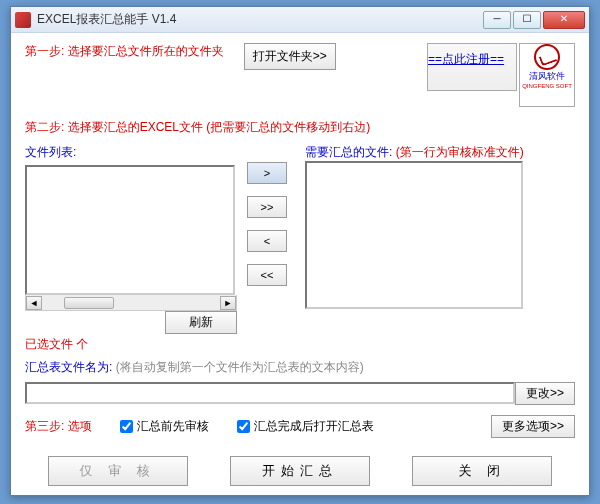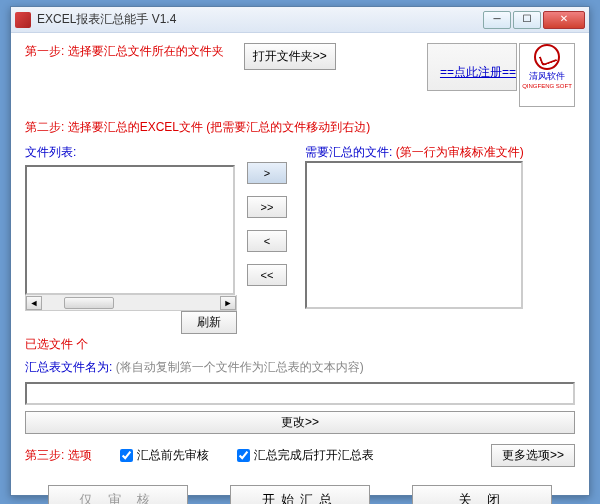--- a/index.html
+++ b/index.html
@@ -10,45 +10,45 @@
 .titlebar-title { flex: 1; color: #333; }
 .win-btns { display: flex; gap: 2px; }
 .win-btn { width: 28px; height: 18px; border: 1px solid #8aa; background: linear-gradient(#f5faff, #d8e8f5); text-align: center; font-size: 10px; line-height: 14px; cursor: pointer; border-radius: 2px; }
 .win-btn.close { background: linear-gradient(#f08080, #d04030); color: #fff; border-color: #a33; width: 42px; }
 .content { padding: 10px 14px; }
 .row1 { display: flex; align-items: flex-start; }
 .step-red { color: #d00; }
 .step-blue { color: #00c; }
 .btn { background: linear-gradient(#fdfdfd, #e8e8e8); border: 1px solid #999; padding: 2px 10px; cursor: pointer; font-size: 12px; font-family: inherit; }
 .open-btn { margin-left: 20px; padding: 4px 8px; }
-.reg-box { margin-left: auto; width: 90px; height: 48px; border: 1px solid #aaa; background: linear-gradient(#f8f8f8,#eee); text-align: right; padding-top: 20px; }
+.reg-box { margin-left: auto; width: 90px; height: 48px; border: 1px solid #aaa; background: linear-gradient(#f8f8f8,#eee); text-align: left; padding-top: 7px; }
 .reg-link { color: #00c; text-decoration: underline; cursor: pointer; }
 .logo-box { width: 56px; height: 64px; border: 1px solid #aaa; margin-left: 2px; background: #fff; text-align: center; padding-top: 0; }
 .logo-circle { width: 26px; height: 26px; border-radius: 50%; border: 2px solid #b00; margin: 0 auto; position: relative; }
 .logo-circle::after { content: ''; position: absolute; left: 4px; top: 8px; width: 14px; height: 8px; border: 2px solid #b00; border-top: none; border-right: none; transform: rotate(-20deg); border-radius: 0 0 0 4px; }
 .logo-txt { font-size: 9px; color: #00c; }
 .logo-txt2 { font-size: 6px; color: #d00; }
 .lists-area { display: flex; margin-top: 8px; }
 .list-col { flex: 1; }
 .list-label { color: #00c; margin-bottom: 4px; }
 .list-box { width: 100%; height: 130px; border: 2px inset #ccc; background: #fff; overflow: auto; }
 .left-list { width: 210px; }
 .right-list { width: 218px; }
 .hscroll { height: 16px; background: #eee; border: 1px solid #ccc; border-top: none; display: flex; align-items: center; }
 .hscroll-thumb { width: 50px; height: 12px; background: linear-gradient(#f8f8f8,#d8d8d8); border: 1px solid #aaa; margin-left: 22px; border-radius: 2px; }
 .hscroll-arrow { width: 16px; height: 14px; background: linear-gradient(#f8f8f8,#ddd); border: 1px solid #aaa; text-align: center; font-size: 9px; line-height: 12px; }
 .mid-btns { width: 60px; display: flex; flex-direction: column; align-items: center; gap: 12px; padding-top: 18px; }
 .mv-btn { width: 40px; height: 22px; padding: 0; font-size: 11px; }
 .mv-btn.first { background: linear-gradient(#e8f0fa,#c8d8ea); }
 .refresh-row { display: flex; margin-top: 0; }
-.refresh-btn { margin-left: auto; width: 56px; font-family: Liberation Mono, monospace; }
+.refresh-btn { margin-left: auto; width: 72px; font-family: Liberation Mono, monospace; }
 .counts { display: flex; margin-top: 2px; }
 .copy-note { margin-top: 6px; }
 .note-gray { color: #888; }
-.fname-row { display: flex; margin-top: 6px; gap: 6px; flex-direction: column; }
+.fname-row { display: flex; margin-top: 6px; gap: 0; }
 .fname-input { flex: 1; height: 22px; border: 2px inset #ccc; padding: 2px 4px; font-family: inherit; }
 .step3 { display: flex; align-items: center; margin-top: 10px; gap: 28px; }
 .chk { display: flex; align-items: center; gap: 4px; }
 .chk input { width: 13px; height: 13px; }
 .more-btn { margin-left: auto; }
 .bottom-btns { display: flex; justify-content: space-around; margin-top: 18px; gap: 29px; padding: 0 16px; }
 .big-btn { width: 140px; height: 30px; font-size: 13px; letter-spacing: 6px; }
 .big-btn:disabled { color: #999; }
 .right-label-extra { color: #d00; }
 </style>

